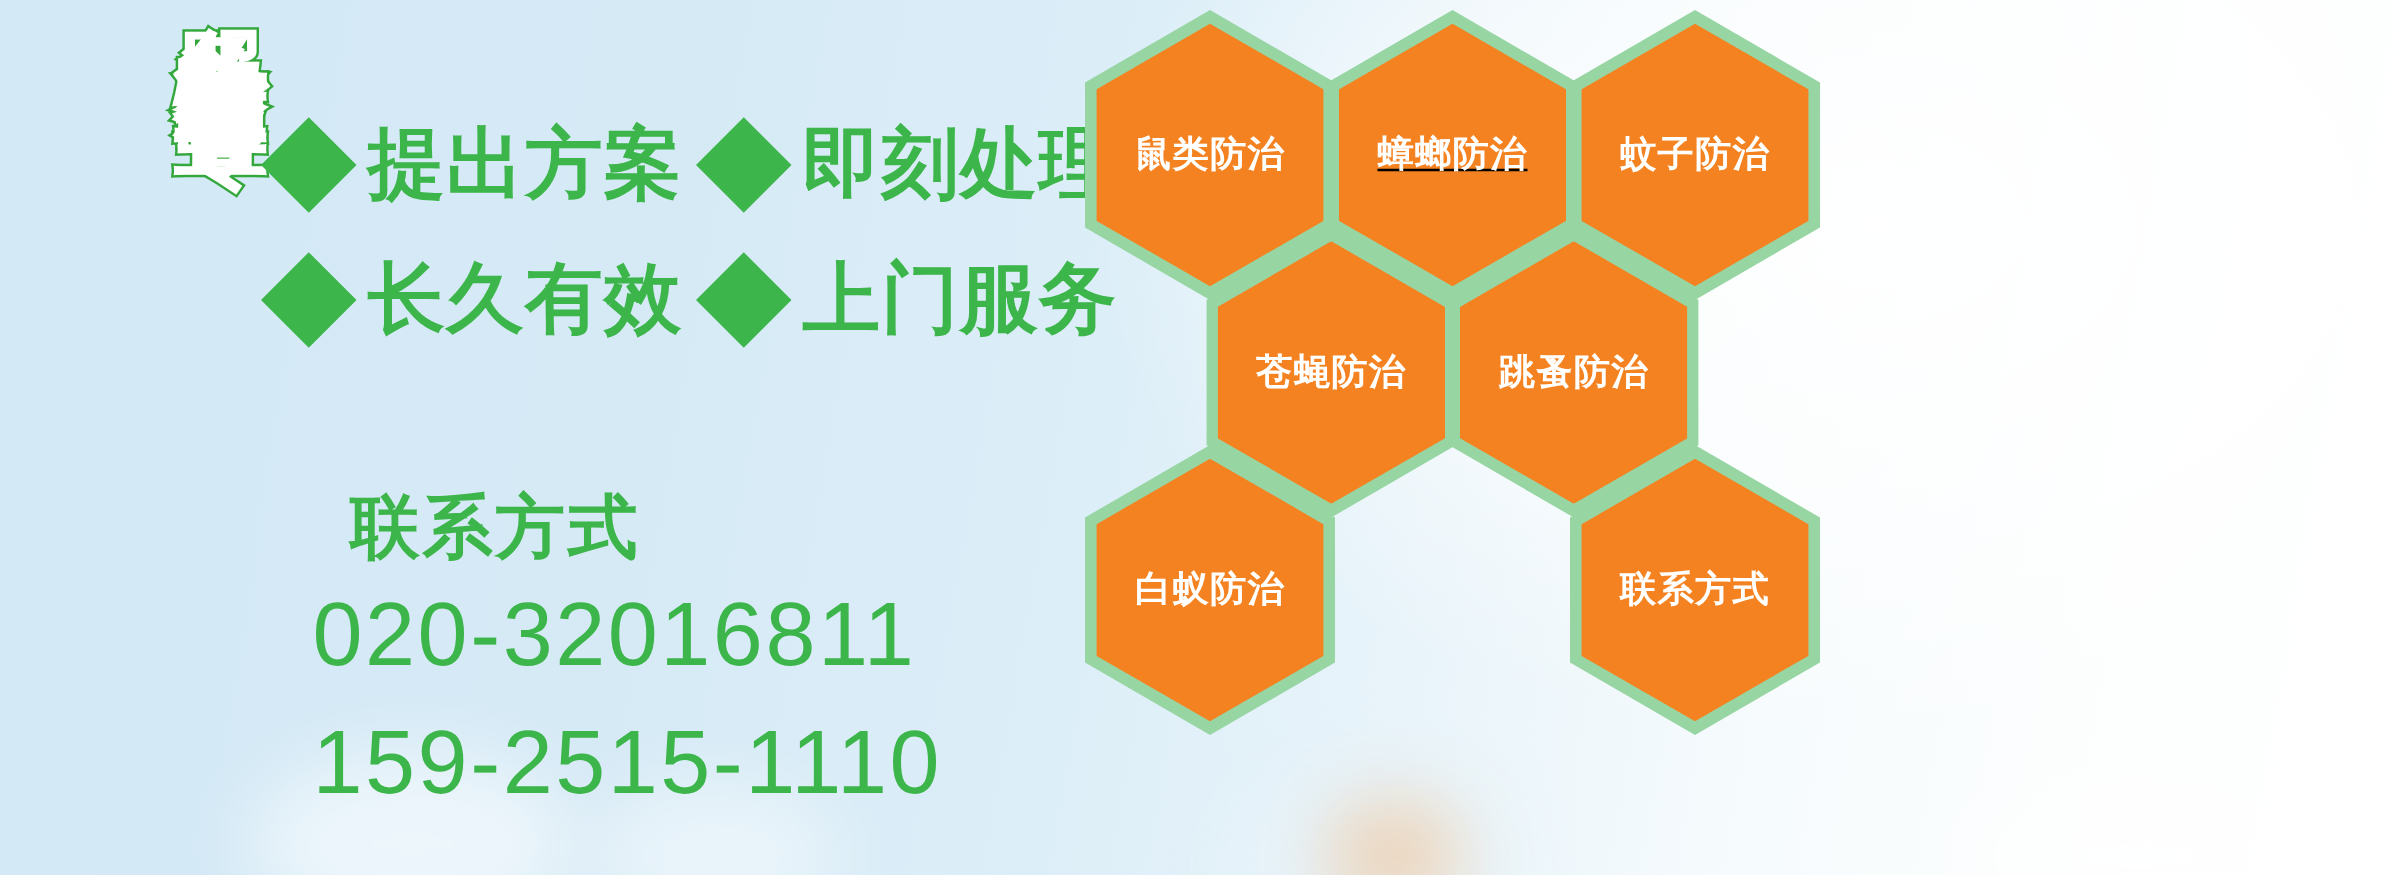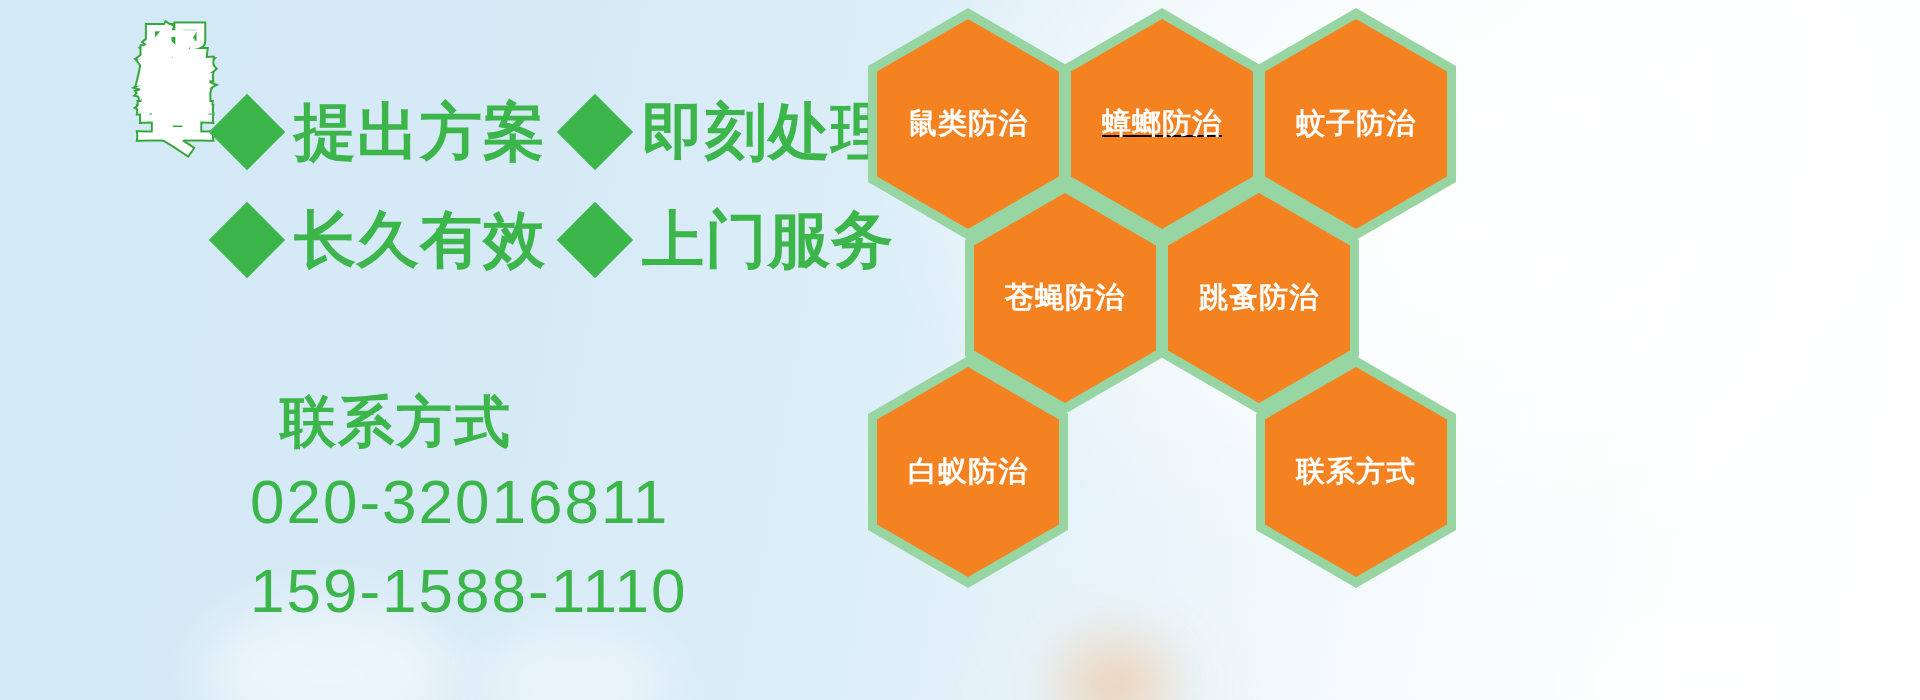--- a/index.html
+++ b/index.html
@@ -83,21 +83,21 @@
     color: #3cb54a;
   }
   #contact-heading {
     font-size: 56px;
     font-weight: 700;
     letter-spacing: 2px;
     line-height: 1.15;
     margin-left: 30px;
   }
   .phone-number {
-    font-size: 62px;
+    font-size: 72px;
     font-weight: 400;
     letter-spacing: 2px;
     line-height: 1.3;
     margin-top: 8px;
   }
 
   
   #honeycomb {
     position: absolute;
     left: 860px; top: 0;
@@ -164,21 +164,21 @@
       <div class="feature-item">
         <span class="diamond-icon"></span>
         <span class="feature-label">上门服务</span>
       </div>
     </div>
   </div>
 
   <div id="contact">
     <div id="contact-heading">联系方式</div>
     <div class="phone-number">020-32016811</div>
-    <div class="phone-number">159-1588-1110</div>
+    <div class="phone-number">159-2515-1110</div>
   </div>
 
   <div id="honeycomb">
 
     <div class="hex-cell" style="left:8px;top:8px;">
       <span class="hex-outer"></span>
       <span class="hex-inner"></span>
       <span class="hex-label">鼠类防治</span>
     </div>
 

